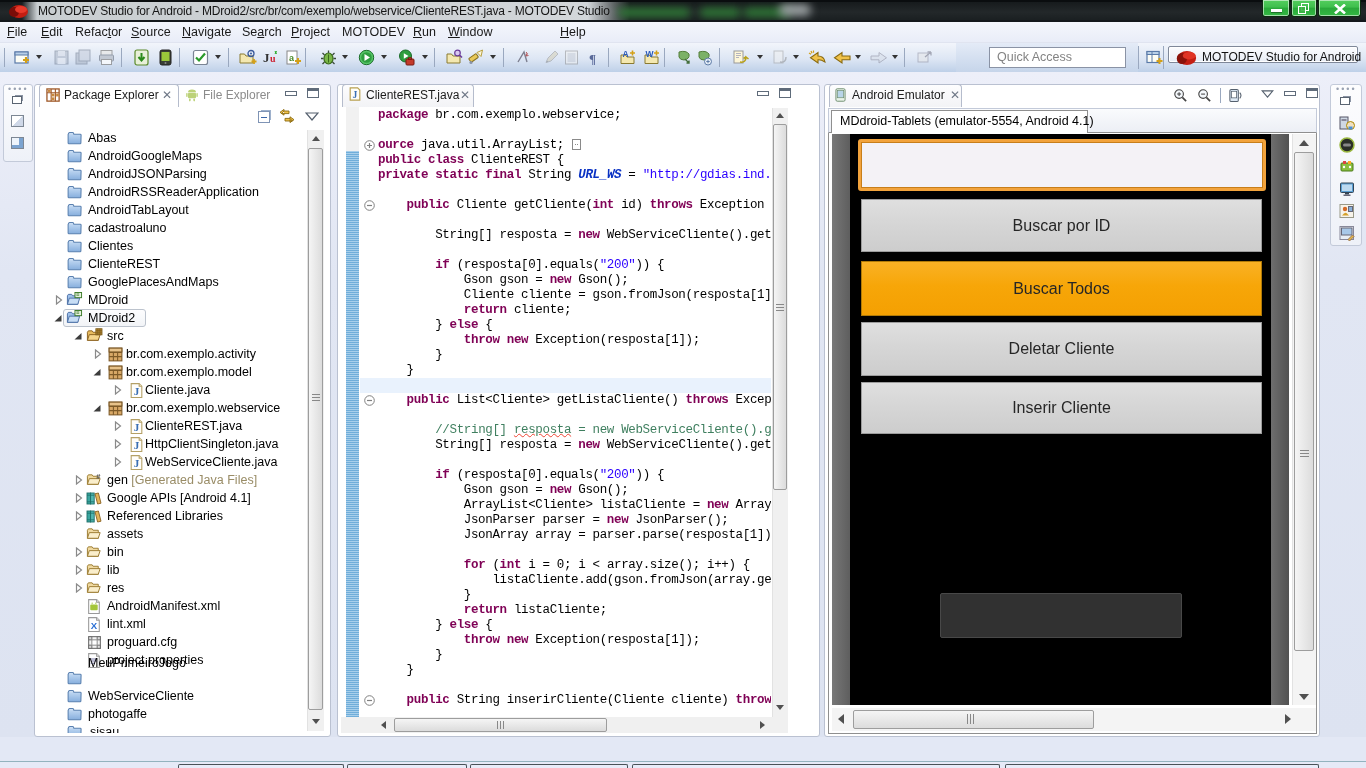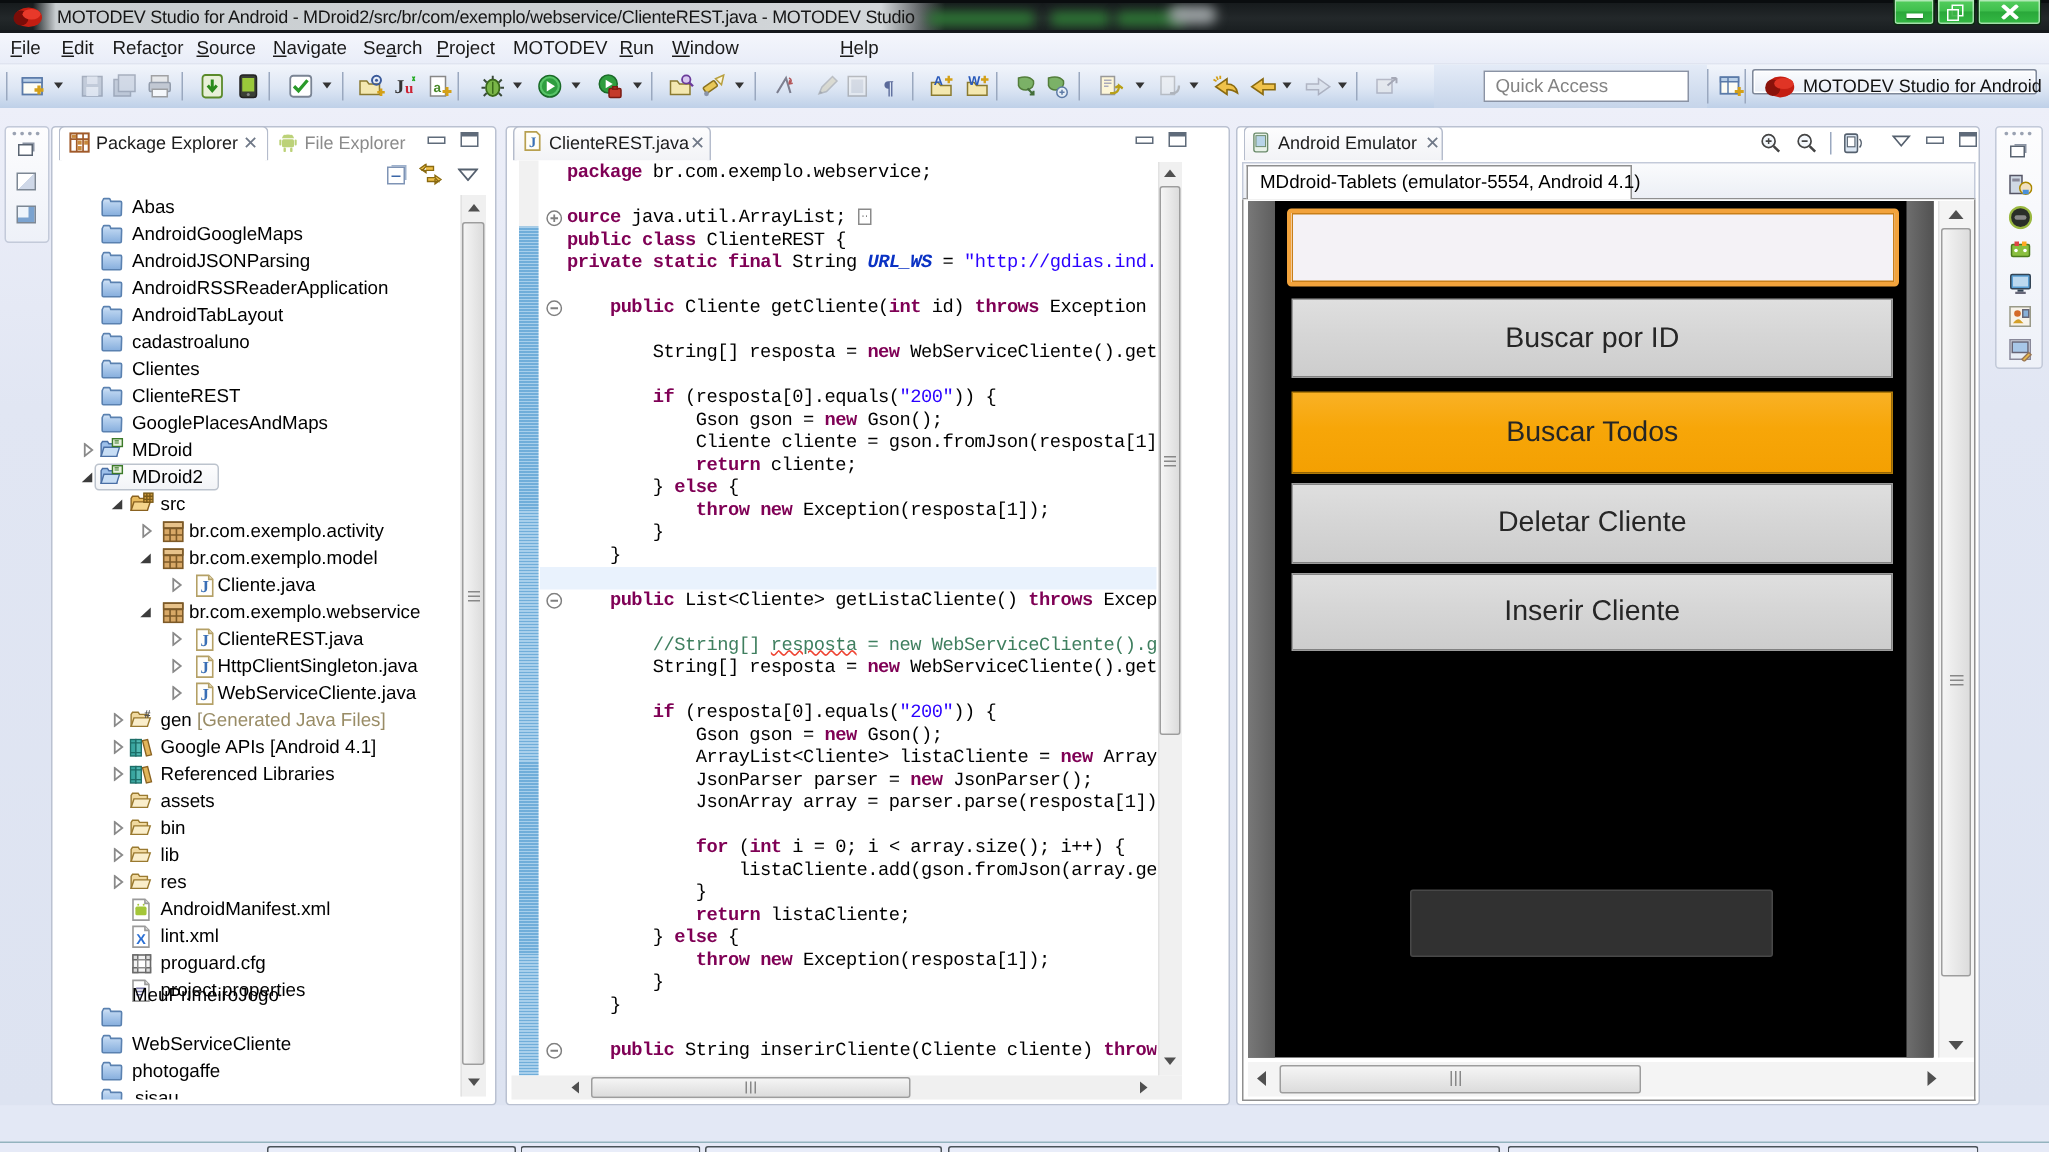--- a/index.html
+++ b/index.html
@@ -58,21 +58,21 @@
 
 
 #code { position:absolute; left:40px; top:1px; font-family:"Liberation Mono", monospace; font-size:12.5px; letter-spacing:-0.35px; line-height:15px; white-space:pre; color:#000; }
 .sp { text-decoration:underline wavy #e43; text-decoration-thickness:1px; text-underline-offset:0px; }
 .kw { color:#7f0055; font-weight:bold; }
 .st { color:#2a00ff; }
 .cm { color:#3f7f5f; }
 .fl { color:#0a32c4; font-style:italic; font-weight:bold; }
 
 
-.embtn { position:absolute; left:861px; width:401px; background:linear-gradient(180deg,#dfdfdf 0%,#d6d6d6 45%,#cdcdcd 100%); border:1px solid #9c9c9c; text-align:center; font-size:19px; color:#262626; }
+.embtn { position:absolute; left:861px; width:401px; background:linear-gradient(180deg,#dfdfdf 0%,#d6d6d6 45%,#cdcdcd 100%); border:1px solid #9c9c9c; text-align:center; font-size:16px; color:#262626; }
 #statusbar { left:0; top:737px; width:1366px; height:24px; background:#e3e8f5; }
 #taskbar { left:0; top:761px; width:1366px; height:7px; background:#e6eaf7; border-top:1px solid #93b3be; }
 .tkb { position:absolute; top:2px; height:5px; border:1px solid #4a5258; border-bottom:none; border-radius:2px 2px 0 0; background:#e9edf9; }
 </style>
 </head>
 <body>
 <div id="root">
   <div class="abs" id="titlebar">
     <div class="abs" id="titleglow"></div>
     <div class="abs greenblob" style="left:618px;width:72px;"></div>

